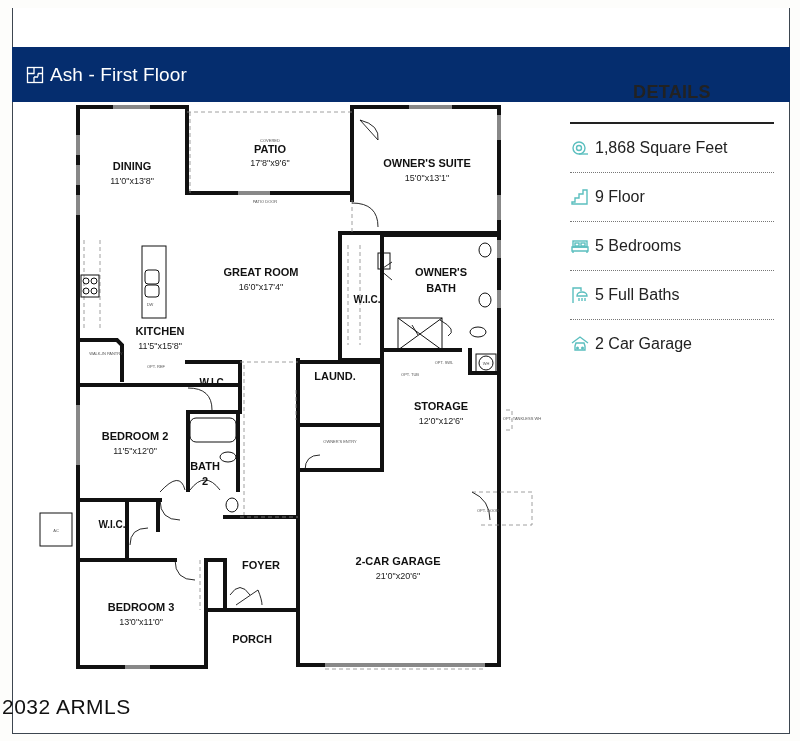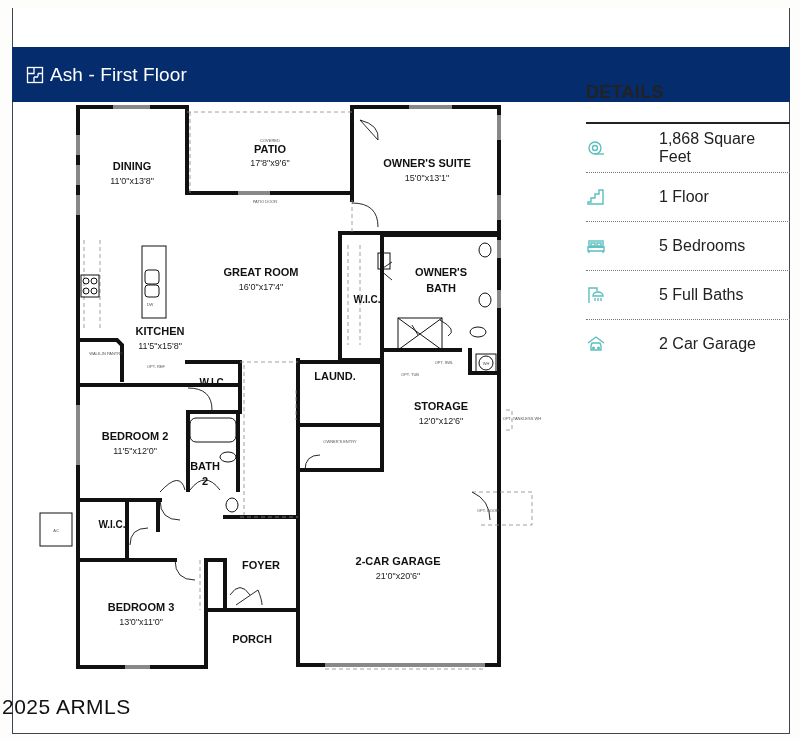--- a/index.html
+++ b/index.html
@@ -2,24 +2,24 @@
 <html><head>
 <meta charset="utf-8">
 <style>
   html, body { margin:0; padding:0; background:#fdfdfb; }
   body { width:800px; height:741px; position:relative; overflow:hidden; font-family:"Liberation Sans", sans-serif; }
   .card { position:absolute; left:12px; top:8px; width:778px; height:726px; border:1px solid #3d4650; border-top:none; background:#fff; box-sizing:border-box; }
   .header { position:absolute; left:12px; top:8px; width:778px; height:55px; background:#052d6e; display:flex; align-items:center;margin-top:39px; }
   .header .hicon { margin-left:14px; width:18px; height:18px; display:flex; }
   .header .title { color:#fff; font-size:19px; margin-left:6px; letter-spacing:0.1px; }
   .plan { position:absolute; left:0; top:0; }
-  .details { position:absolute; left:586px; top:78px; width:204px; }
+  .details { position:absolute; left:570px; top:78px; width:204px;text-align:center; }
   .details h2 { margin:0; font-size:18px; font-weight:bold; color:#222; letter-spacing:0.3px; height:28px; line-height:28px; }
   .details .rule { height:2px; background:#222; margin-top:16px; }
-  .detail-item { display:flex; align-items:center; height:48px; border-bottom:1px dotted #777;gap:48px; }
+  .detail-item { display:flex; align-items:center; height:48px; border-bottom:1px dotted #777; }
   .detail-item:last-child { border-bottom:none; }
   .detail-item .ic { width:18px; height:18px; margin-left:1px; margin-right:6px; display:flex; }
   .detail-item .tx { font-size:16px; color:#222; }
   .wm { position:absolute; left:2px; top:695px; font-size:21px; color:#111; letter-spacing:0.5px; font-family:"Liberation Sans", sans-serif; }
   .lbl { font-family:"Liberation Sans", sans-serif; font-weight:bold; fill:#111; }
   .dim { font-family:"Liberation Sans", sans-serif; fill:#222; }
   .tiny { font-family:"Liberation Sans", sans-serif; fill:#555; font-size:4px; }
 </style>
 </head>
 <body>
@@ -189,21 +189,21 @@
         </svg>
     </span>
     <span class="tx">1,868 Square Feet</span>
   </div>
   <div class="detail-item">
     <span class="ic">
       <svg width="18" height="18" viewBox="0 0 18 18" fill="none" stroke="#5bbfbf" stroke-width="1.4">
           <path d="M1 16h15V2h-4v4H8v4H4v4H1z"></path>
         </svg>
     </span>
-    <span class="tx">1 Floor</span>
+    <span class="tx">9 Floor</span>
   </div>
   <div class="detail-item">
     <span class="ic">
       <svg width="18" height="18" viewBox="0 0 18 18" fill="none" stroke="#5bbfbf" stroke-width="1.4">
           <rect x="2" y="4" width="14" height="6"></rect>
           <rect x="4" y="6" width="4" height="3"></rect>
           <rect x="10" y="6" width="4" height="3"></rect>
           <path d="M1 10h16v4H1zM2 14v2M16 14v2"></path>
         </svg>
     </span>
@@ -225,13 +225,13 @@
           <path d="M1 8L9 2l8 6"></path>
           <path d="M4 11l1-3h8l1 3v4H4z"></path>
           <circle cx="6.5" cy="13" r="0.8"></circle>
           <circle cx="11.5" cy="13" r="0.8"></circle>
         </svg>
     </span>
     <span class="tx">2 Car Garage</span>
   </div>
 </div>
 
-<div class="wm">2025 ARMLS</div>
+<div class="wm">2032 ARMLS</div>
 
 </body></html>

